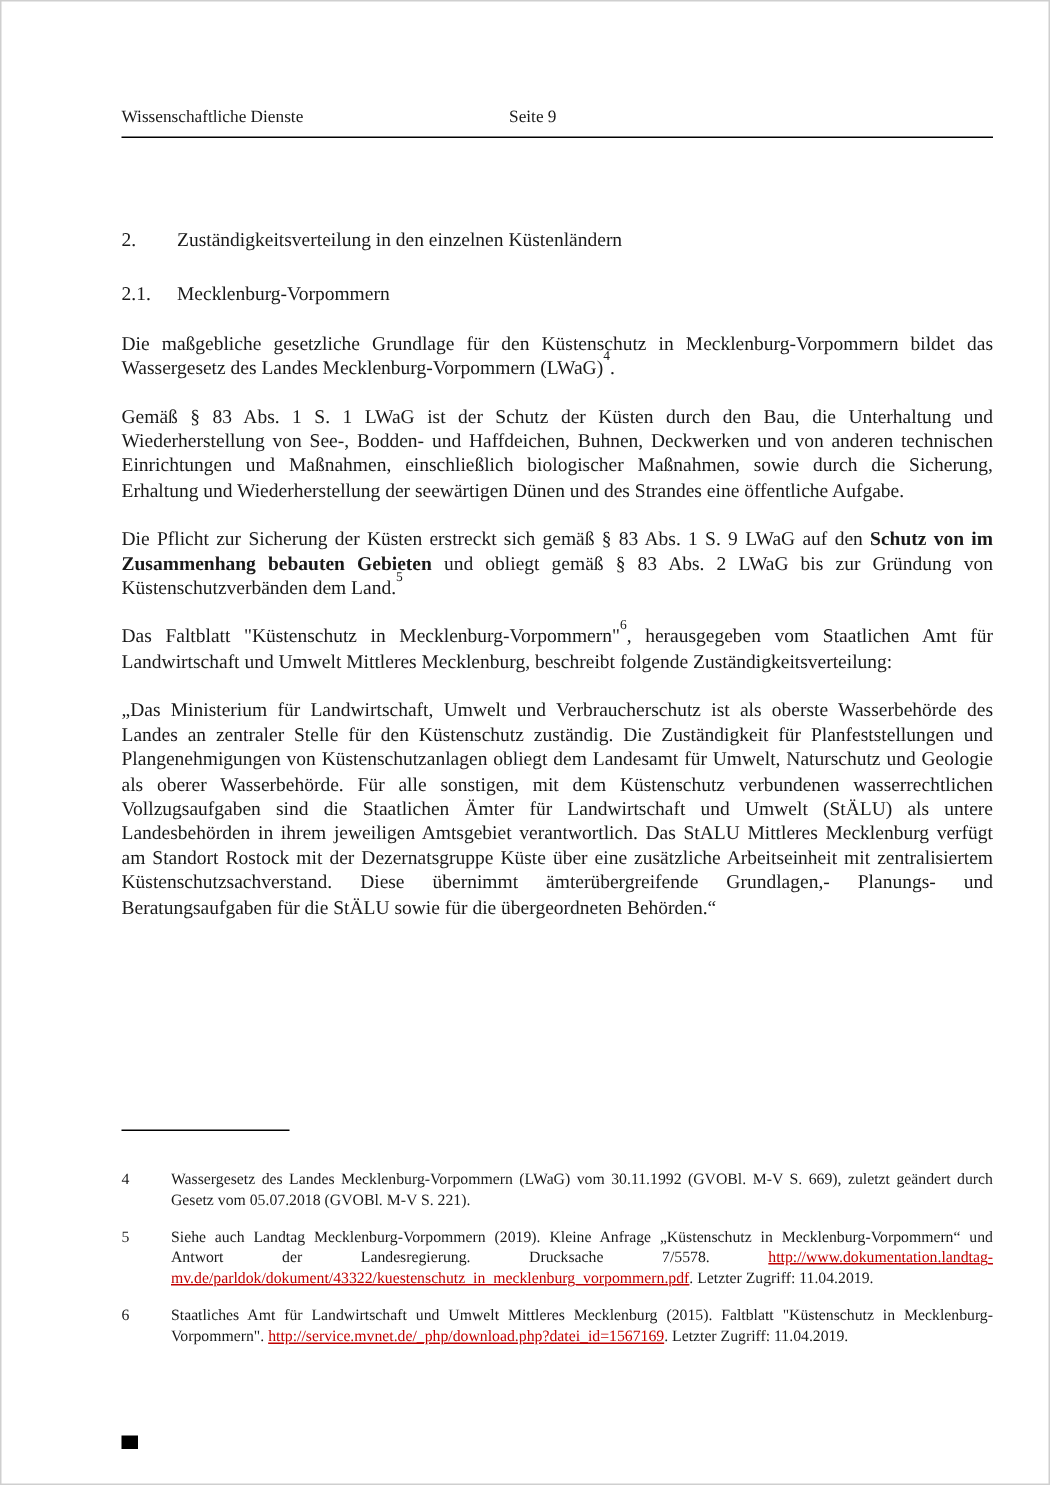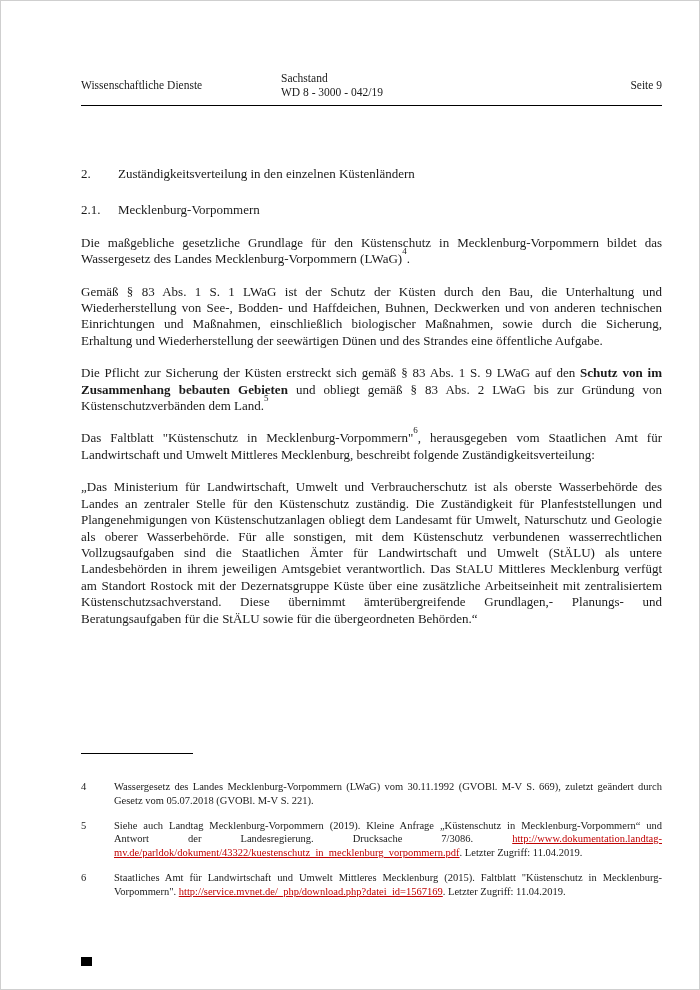--- a/index.html
+++ b/index.html
@@ -93,24 +93,20 @@
   }
 </style>
 </head>
 <body>
 
 <div class="page">
   <div class="content">
 
     <div class="header">
       <div class="h-left">Wissenschaftliche Dienste</div>
-      <div class="h-center">
-        <div>Sachstand</div>
-        <div>WD 8 - 3000 - 042/19</div>
-      </div>
       <div class="h-right">Seite 9</div>
     </div>
 
     <div class="main">
       <div class="sec">
         <span class="num">2.</span><span>Zuständigkeitsverteilung in den einzelnen Küstenländern</span>
       </div>
       <div class="subsec">
         <span class="num">2.1.</span><span>Mecklenburg-Vorpommern</span>
       </div>
@@ -124,21 +120,21 @@
   </div>
 
   <div class="footnotes">
     <div class="fn-rule"></div>
     <div class="fn">
       <span class="fn-num">4</span>
       <span class="fn-text"><span>Wassergesetz des Landes Mecklenburg-Vorpommern (LWaG) vom 30.11.1992 (GVOBl. M-V S. 669), zuletzt geändert durch Gesetz vom 05.07.2018 (GVOBl. M-V S. 221).</span></span>
     </div>
     <div class="fn">
       <span class="fn-num">5</span>
-      <span class="fn-text"><span>Siehe auch Landtag Mecklenburg-Vorpommern (2019). Kleine Anfrage „Küstenschutz in Mecklenburg-Vorpommern“ und Antwort der Landesregierung. Drucksache 7/3086. </span><a href="#" class="link">http://www.dokumentation.landtag-mv.de/parldok/dokument/43322/kuestenschutz_in_mecklenburg_vorpommern.pdf</a><span>. Letzter Zugriff: 11.04.2019.</span></span>
+      <span class="fn-text"><span>Siehe auch Landtag Mecklenburg-Vorpommern (2019). Kleine Anfrage „Küstenschutz in Mecklenburg-Vorpommern“ und Antwort der Landesregierung. Drucksache 7/5578. </span><a href="#" class="link">http://www.dokumentation.landtag-mv.de/parldok/dokument/43322/kuestenschutz_in_mecklenburg_vorpommern.pdf</a><span>. Letzter Zugriff: 11.04.2019.</span></span>
     </div>
     <div class="fn">
       <span class="fn-num">6</span>
       <span class="fn-text"><span>Staatliches Amt für Landwirtschaft und Umwelt Mittleres Mecklenburg (2015). Faltblatt "Küstenschutz in Mecklenburg-Vorpommern". </span><a href="#" class="link">http://service.mvnet.de/_php/download.php?datei_id=1567169</a><span>. Letzter Zugriff: 11.04.2019.</span></span>
     </div>
   </div>
 
   <div class="end-mark"></div>
 </div>
 

